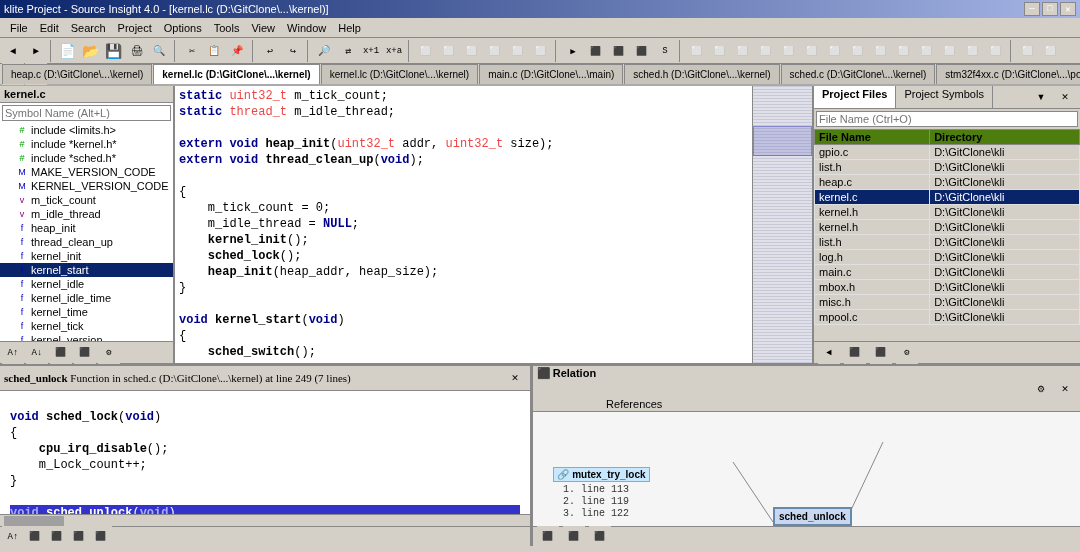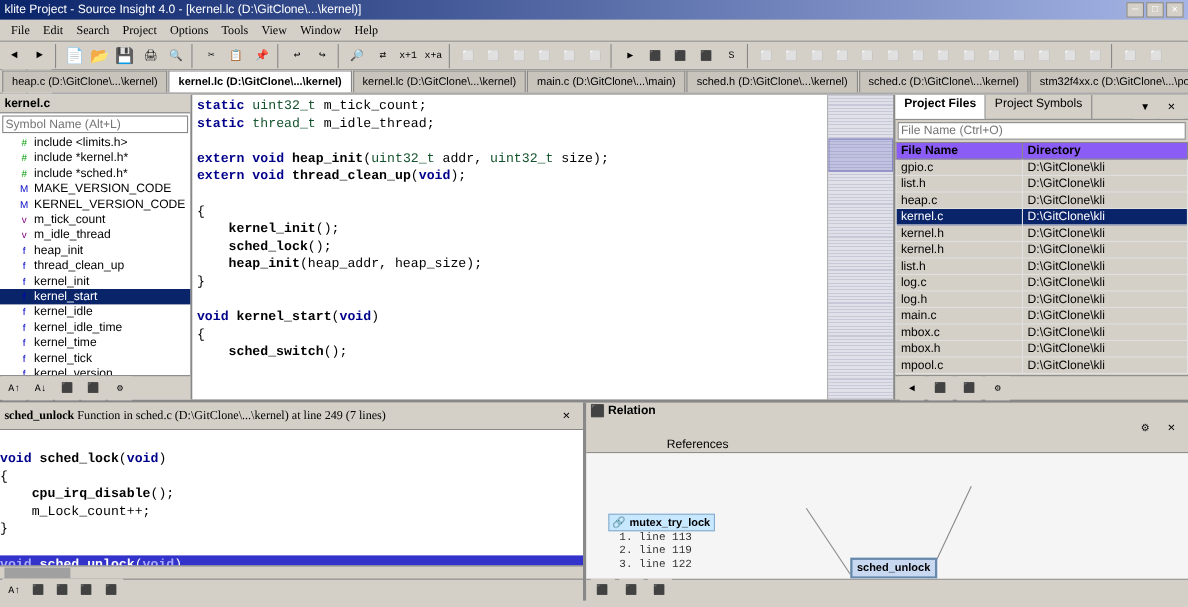--- a/index.html
+++ b/index.html
@@ -29,21 +29,20 @@
       display: flex;
       align-items: center;
       padding: 0 4px;
       border-bottom: 1px solid #888;
       font-size: 11px;
       font-family: 'Segoe UI', Arial, sans-serif;
     }
     .menu-item {
       padding: 2px 6px;
       cursor: pointer;
-      font-family: Liberation Serif, serif;
     }
 
     
     #toolbar {
       background: #d4d0c8;
       height: 26px;
       display: flex;
       align-items: center;
       padding: 2px 2px;
       border-bottom: 1px solid #888;
@@ -153,21 +152,21 @@
       font-size: 12px;
       font-family: 'Courier New', monospace;
       position: relative;
     }
     .code-line {
       white-space: pre;
       line-height: 16px;
       min-height: 16px;
     }
     .kw { color: #00008b; font-weight: bold; }
-    .type { color: #14532d; }
+    .type { color: #ef4444; }
     .func { font-weight: bold; }
 
     
     #right-panel {
       width: 268px;
       border-left: 2px solid #888;
       display: flex;
       flex-direction: column;
       background: #d4d0c8;
       flex-shrink: 0;
@@ -193,21 +192,21 @@
       font-size: 11px;
       font-family: 'Segoe UI', Arial, sans-serif;
     }
     #file-table {
       width: 100%;
       border-collapse: collapse;
       font-family: 'Segoe UI', Arial, sans-serif;
       font-size: 11px;
     }
     #file-table th {
-      background: #8b5cf6;
+      background: #4d7c0f;
       border: 1px solid #888;
       padding: 1px 4px;
       text-align: left;
       cursor: pointer;
     }
     #file-table td {
       border: 1px solid #e0e0e0;
       padding: 1px 4px;
       cursor: pointer;
     }
@@ -271,21 +270,21 @@
       font-size: 11px;
       display: flex;
       align-items: center;
       justify-content: space-between;
       border-bottom: 1px solid #888;
     }
     #bottom-left-code {
       flex: 1;
       overflow: auto;
       background: #fff;
-      padding: 2px 0;
+      padding: 2px 10px;
       font-size: 12px;
       font-family: 'Courier New', monospace;
     }
     #bottom-left-toolbar {
       background: #d4d0c8;
       border-top: 1px solid #888;
       height: 20px;
       display: flex;
       align-items: center;
       padding: 0 2px;
@@ -547,20 +546,22 @@
   </div>
 
   <div id="code-panel">
     <div class="code-line"><span class="kw">static</span> <span class="type">uint32_t</span> m_tick_count;</div>
     <div class="code-line"><span class="kw">static</span> <span class="type">thread_t</span> m_idle_thread;</div>
     <div class="code-line">&nbsp;</div>
     <div class="code-line"><span class="kw">extern</span> <span class="kw">void</span> <span class="func">heap_init</span>(<span class="type">uint32_t</span> addr, <span class="type">uint32_t</span> size);</div>
     <div class="code-line"><span class="kw">extern</span> <span class="kw">void</span> <span class="func">thread_clean_up</span>(<span class="kw">void</span>);</div>
     <div class="code-line">&nbsp;</div>
     <div class="code-line">{</div>
+    <div class="code-line">    m_tick_count = 0;</div>
+    <div class="code-line">    m_idle_thread = <span class="kw">NULL</span>;</div>
     <div class="code-line">    <span class="func">kernel_init</span>();</div>
     <div class="code-line">    <span class="func">sched_lock</span>();</div>
     <div class="code-line">    <span class="func">heap_init</span>(heap_addr, heap_size);</div>
     <div class="code-line">}</div>
     <div class="code-line">&nbsp;</div>
     <div class="code-line"><span class="kw">void</span> <span class="func">kernel_start</span>(<span class="kw">void</span>)</div>
     <div class="code-line">{</div>
     <div class="code-line">    <span class="func">sched_switch</span>();</div>
 
   </div>
@@ -613,37 +614,33 @@
             </tr>
             <tr>
               <td>kernel.h</td>
               <td>D:\GitClone\kli</td>
             </tr>
             <tr>
               <td>list.h</td>
               <td>D:\GitClone\kli</td>
             </tr>
             <tr>
-              <td>log.c</td>
-              <td>D:\GitClone\kli</td>
-            </tr>
-            <tr>
               <td>log.h</td>
               <td>D:\GitClone\kli</td>
             </tr>
             <tr>
               <td>main.c</td>
               <td>D:\GitClone\kli</td>
             </tr>
             <tr>
-              <td>mbox.c</td>
-              <td>D:\GitClone\kli</td>
-            </tr>
-            <tr>
               <td>mbox.h</td>
+              <td>D:\GitClone\kli</td>
+            </tr>
+            <tr>
+              <td>misc.h</td>
               <td>D:\GitClone\kli</td>
             </tr>
             <tr>
               <td>mpool.c</td>
               <td>D:\GitClone\kli</td>
             </tr>
           </tbody>
       </table>
     </div>
     <div id="right-panel-toolbar">

